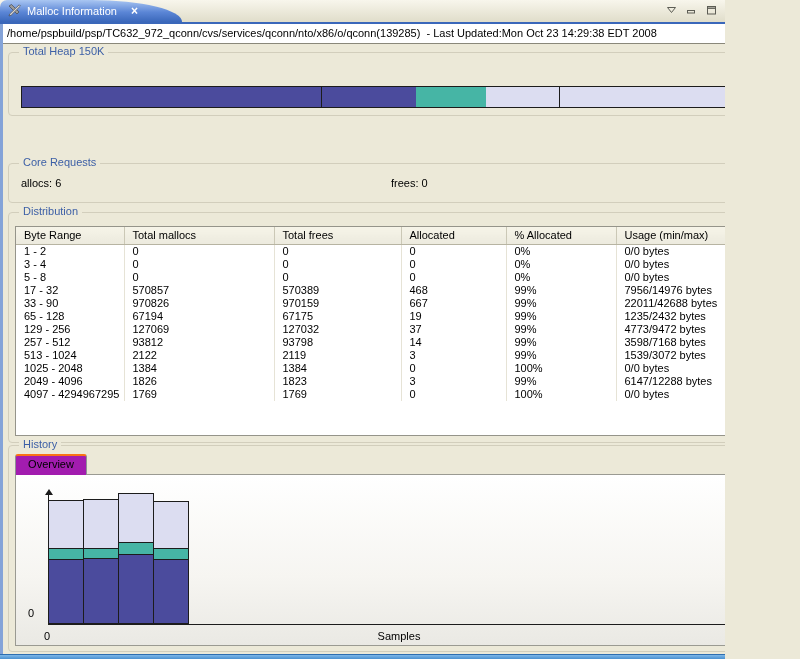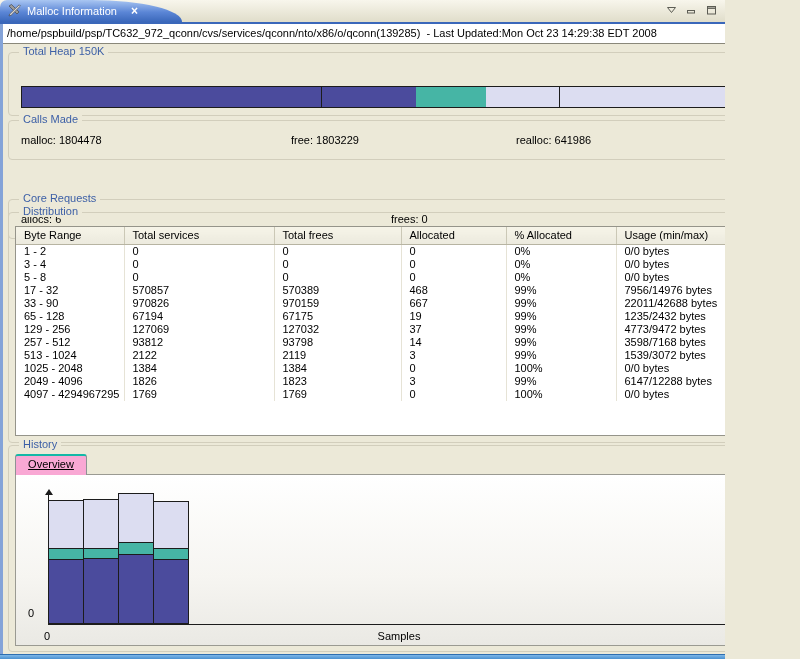--- a/index.html
+++ b/index.html
@@ -46,21 +46,21 @@
   .group {
     position:absolute; left:5px; width:780px;
     border:1px solid #d2cebc; border-radius:4px;
   }
   .group-title {
     position:absolute; top:-8px; left:10px;
     background:#ece9d8; color:#3c5fa6; padding:0 4px; white-space:nowrap;
   }
   .g-heap { top:8px;  height:62px; }
   .g-calls { top:76px; height:38px; }
-  .g-core { top:119px; height:38px;margin-top:36px; }
+  .g-core { top:119px; height:38px; }
   .g-dist { top:168px; height:229px; }
   .g-hist { top:401px; height:205px; }
 
   
   .legend-item { position:absolute; top:15px; white-space:nowrap;margin-top:28px; }
   .li-0 { left:12px; } .li-1 { left:262px; } .li-2 { left:547px; }
   .legend-swatch { display:inline-block; width:5px; height:12px; vertical-align:-2px; margin-right:5px; }
   .heap-bar {
     position:absolute; left:12px; top:33px; width:754px; height:20px;
     border:1px solid #1c1c1c; display:flex; background:#dcddf1;
@@ -87,23 +87,23 @@
   th:last-child { border-right:none; }
   td {
     padding:0 0 0 8px; height:13px; line-height:13px;
     border-right:1px solid #e6e3d6; white-space:nowrap; overflow:hidden;
   }
   td:last-child { border-right:none; }
 
   
   .history-tab {
     position:absolute; left:6px; top:8px; width:70px; height:19px;
-    background:#f9a8d4; border:1px solid #8e9294; border-bottom:none;
-    border-top:2px solid #14b8a6; border-radius:3px 3px 0 0;
-    text-align:center; line-height:17px; z-index:2; cursor:default;text-decoration:underline;
+    background:#a21caf; border:1px solid #8e9294; border-bottom:none;
+    border-top:2px solid #f97316; border-radius:3px 3px 0 0;
+    text-align:center; line-height:17px; z-index:2; cursor:default;
   }
   .chart-panel {
     position:absolute; left:6px; top:28px; right:6px; bottom:5px;
     background:linear-gradient(180deg,#ffffff 0%, #f6f5f1 60%, #eae9e4 100%);
     border:1px solid #9a9a92;
   }
   .y-axis { position:absolute; left:32px; bottom:20px; width:1px; height:131px; background:#1c1c1c; }
   .y-arrow { position:absolute; left:29px; bottom:150px; width:0; height:0;
              border-left:4px solid transparent; border-right:4px solid transparent; border-bottom:6px solid #1c1c1c; }
   .x-axis { position:absolute; left:32px; bottom:20px; width:724px; height:1px; background:#1c1c1c; }
@@ -174,26 +174,20 @@
         <span class="legend-item li-2"><span class="legend-swatch" style="background: rgb(220, 221, 241);"></span><span>free:  58K</span></span>
         <div class="heap-bar">
             <div class="hseg" style="width: 52.3%; background: rgb(75, 75, 157);"></div>
             <div class="hseg" style="width: 9.3%; background: rgb(70, 181, 165);"></div>
             <div class="hseg" style="width: 38.4%; background: rgb(220, 221, 241);"></div>
             <div class="heap-divider" style="left: 39.7%;"></div>
             <div class="heap-divider" style="left: 71.2%;"></div>
           </div>
       </div>
 
-      <div class="group g-calls">
-        <span class="group-title">Calls Made</span>
-        <span class="stat ci-0">malloc:  1804478</span>
-        <span class="stat ci-1">free:  1803229</span>
-        <span class="stat ci-2">realloc:  641986</span>
-      </div>
 
       <div class="group g-core">
         <span class="group-title">Core Requests</span>
         <span class="stat cr-0">allocs:  6</span>
         <span class="stat cr-1">frees:  0</span>
       </div>
 
       <div class="group g-dist">
         <span class="group-title">Distribution</span>
         <div class="dist-table-wrap">
@@ -202,21 +196,21 @@
               <col style="width:108px">
                 <col style="width:150px">
                 <col style="width:127px">
               <col style="width:105px">
                 <col style="width:110px">
                 <col>
             </colgroup>
             <thead>
                 <tr>
                   <th>Byte Range</th>
-                  <th>Total services</th>
+                  <th>Total mallocs</th>
                   <th>Total frees</th>
                   <th>Allocated</th>
                   <th>% Allocated</th>
                   <th>Usage (min/max)</th>
                 </tr>
               </thead>
             <tbody>
                 <tr>
                   <td>1 - 2</td>
                   <td>0</td>

